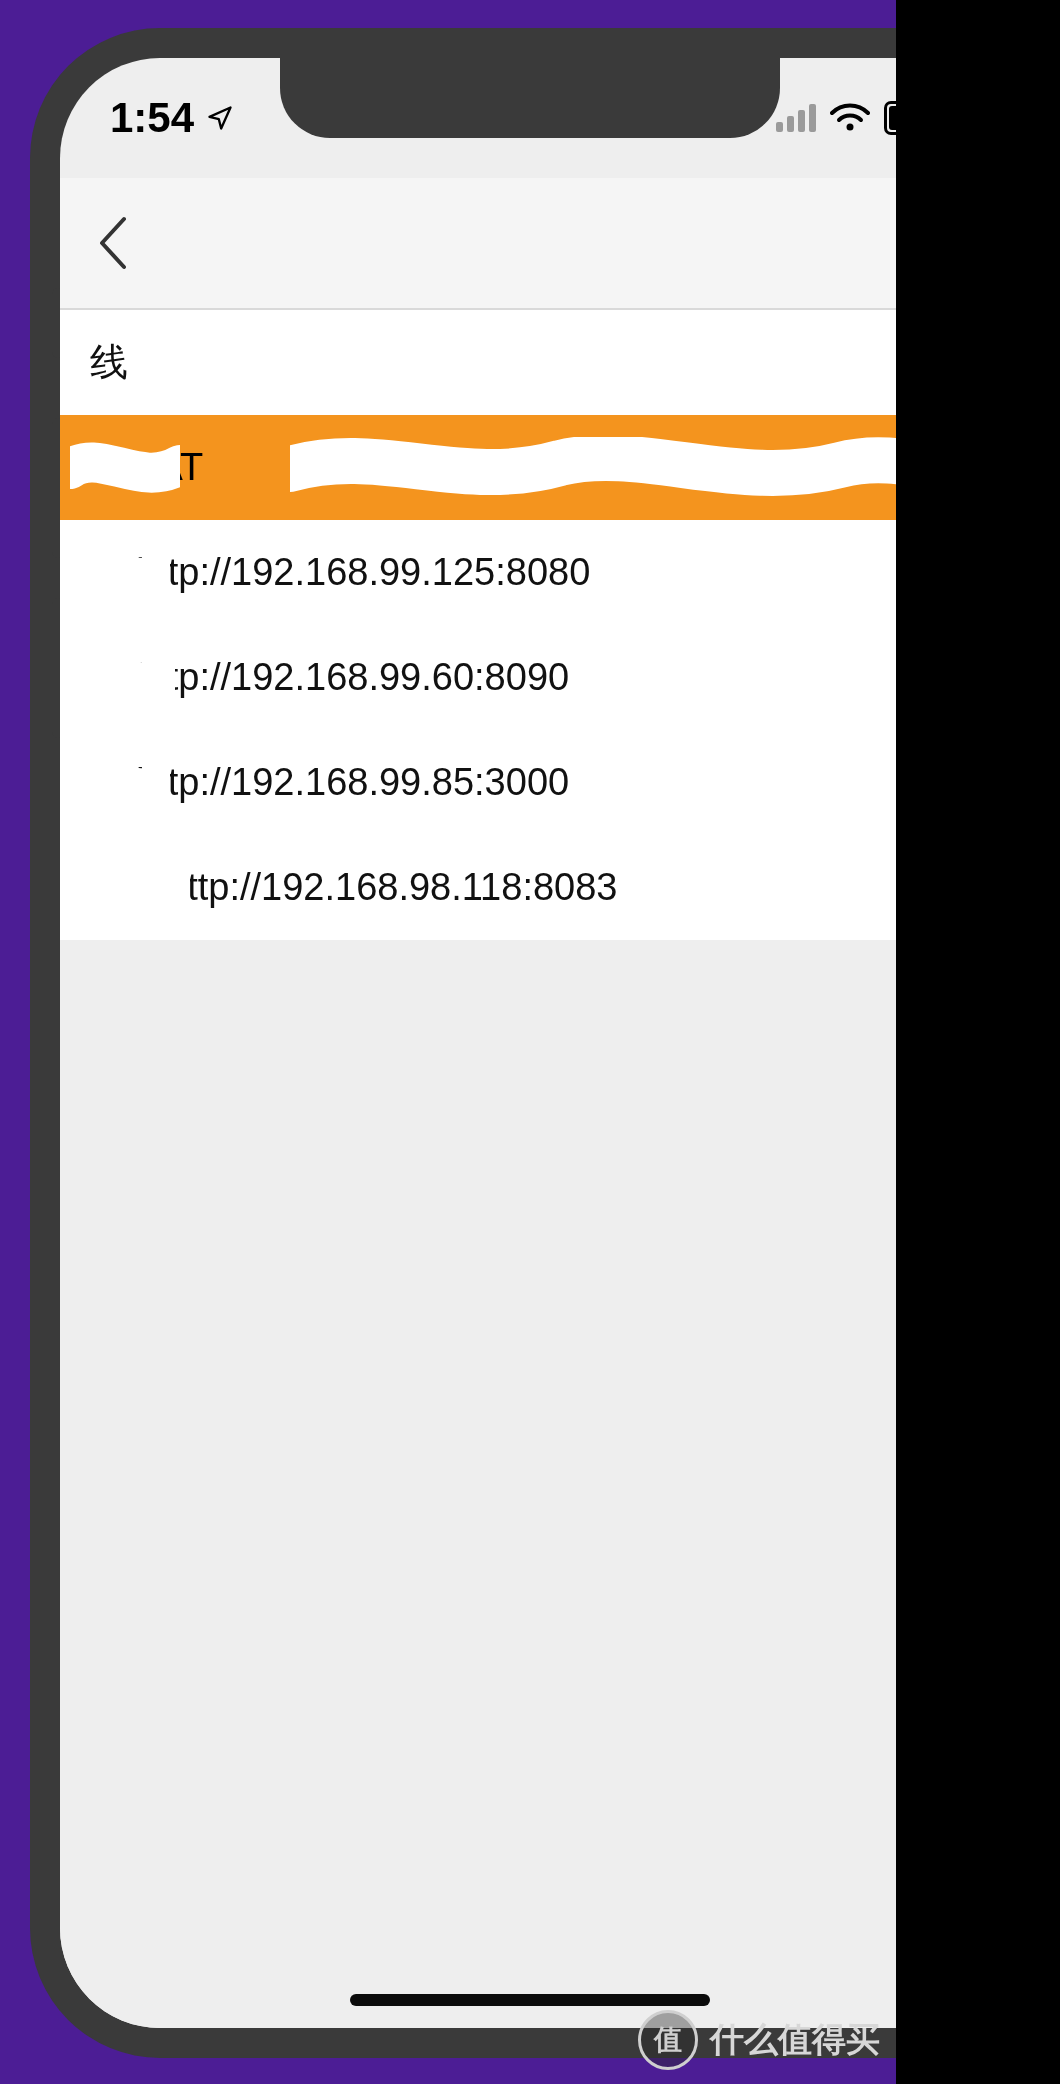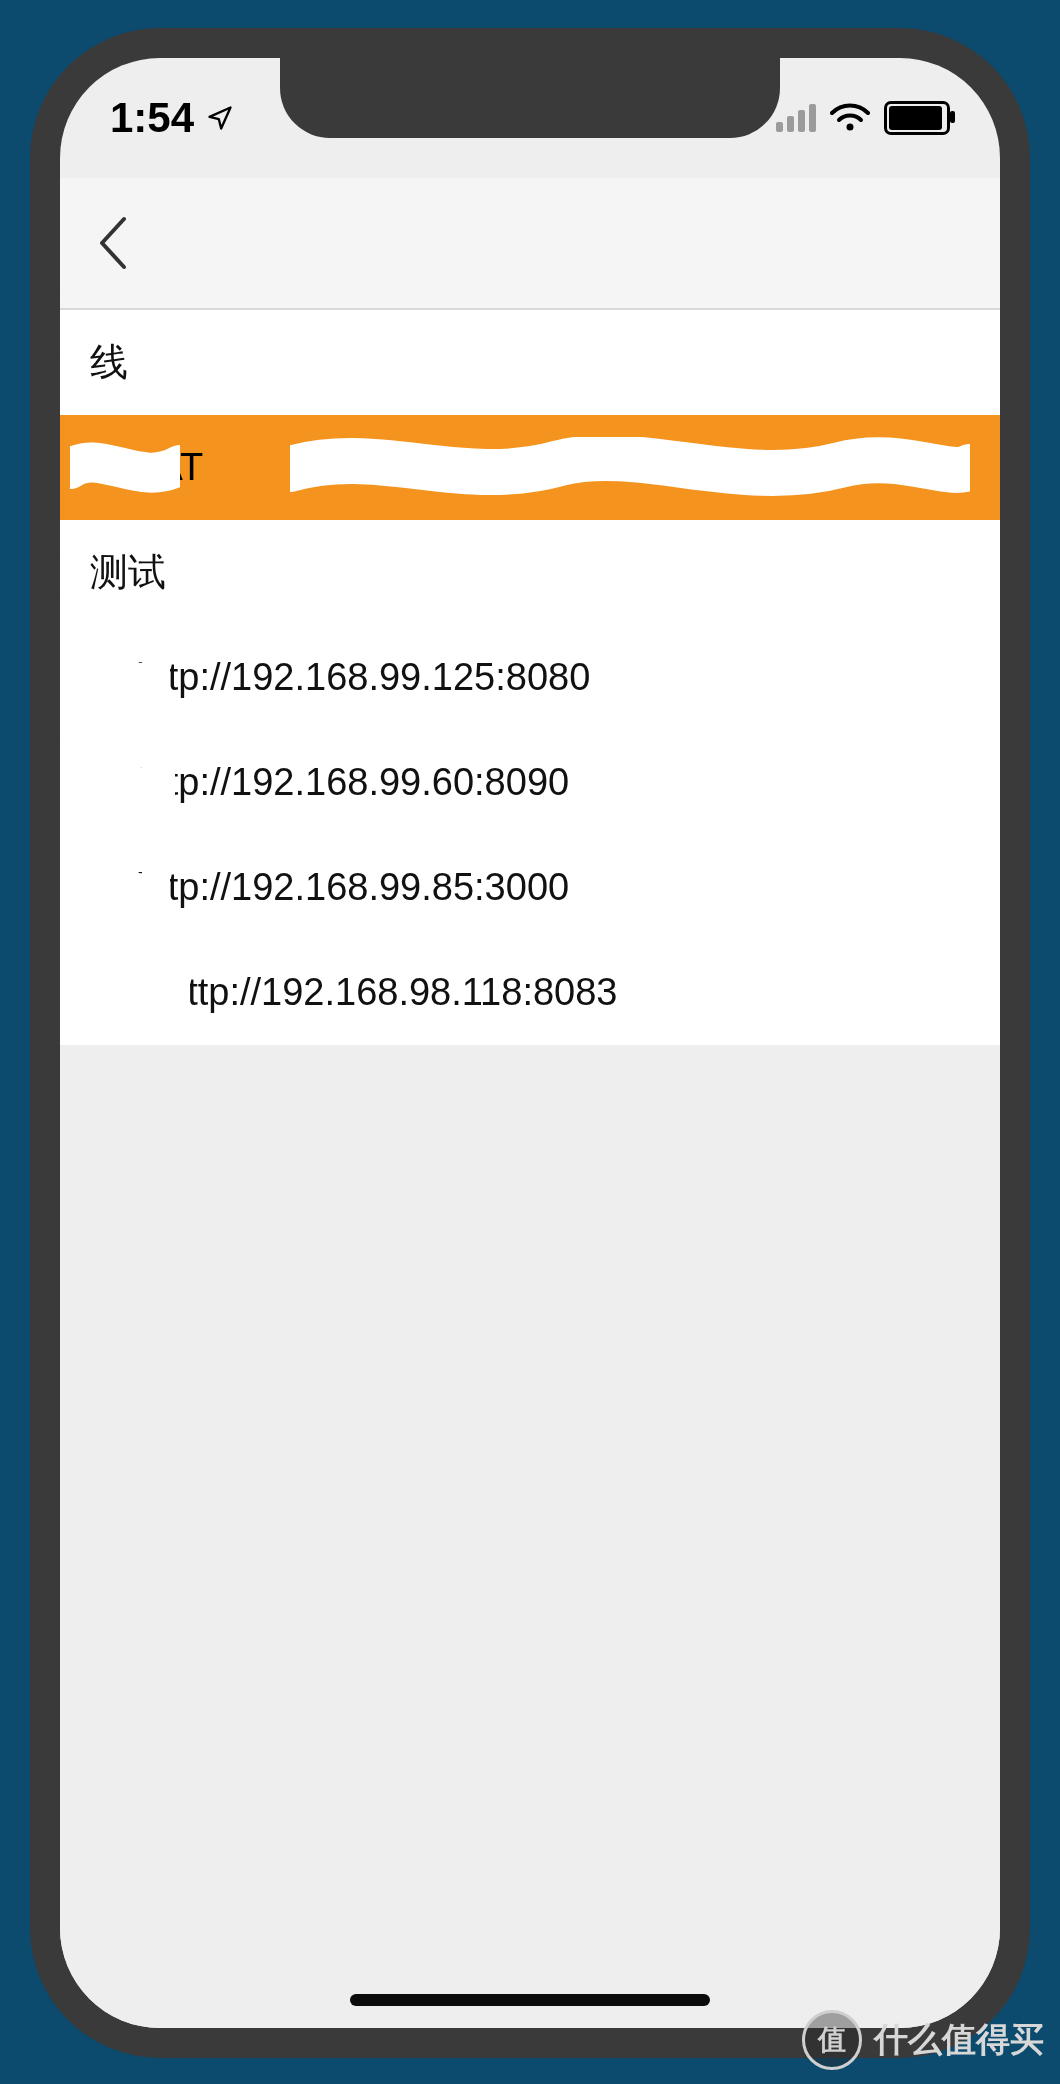--- a/index.html
+++ b/index.html
@@ -1,16 +1,16 @@
 <!DOCTYPE html>
 <html><head>
 <meta charset="utf-8">
 <style>
   html,body{margin:0;padding:0;background:#000;font-family:-apple-system,"Helvetica Neue",Arial,"PingFang SC","Microsoft YaHei",sans-serif;}
-  .stage{width:1060px;height:2084px;position:relative;background:#0c4a6e;overflow:hidden;}
+  .stage{width:896px;height:2084px;position:relative;background:#4c1d95;overflow:hidden;}
 
   
   .phone{
     position:absolute;left:30px;top:28px;width:1000px;height:2030px;
     border-radius:130px;background:#3a3a3a;
   }
   .bezel{
     position:absolute;left:30px;top:30px;right:30px;bottom:30px;
     border-radius:100px;background:#eeeeee;overflow:hidden;
   }
@@ -149,28 +149,20 @@
                 <path d="M0 30 C30 8 70 50 110 26" fill="none" stroke="#fff" stroke-width="40" stroke-linecap="round"></path>
               </svg>
           </div>
           <div class="smear" style="left:230px;width:680px;top:22px">
             <svg viewBox="0 0 680 60" preserveAspectRatio="none">
                 <path d="M0 32 C90 6 170 54 270 26 C350 6 450 54 550 28 C610 12 660 42 680 30" fill="none" stroke="#fff" stroke-width="46" stroke-linecap="round"></path>
               </svg>
           </div>
         </div>
 
-        <div class="row">
-          <span class="lbl">测试</span>
-          <div class="smear" style="left:160px;width:560px;top:24px">
-            <svg viewBox="0 0 560 60" preserveAspectRatio="none">
-                <path d="M0 30 C70 6 130 52 220 26 C300 6 400 52 500 28 C530 18 550 34 560 30" fill="none" stroke="#fff" stroke-width="40" stroke-linecap="round"></path>
-              </svg>
-          </div>
-        </div>
 
         <div class="row">
           <span class="ind"></span>
           <span class="url">http://192.168.99.125:8080</span>
           <div class="smear" style="left:0px;width:110px;top:24px">
             <svg viewBox="0 0 110 60" preserveAspectRatio="none">
                 <path d="M0 30 C30 8 70 50 110 26" fill="none" stroke="#fff" stroke-width="40" stroke-linecap="round"></path>
               </svg>
           </div>
         </div>

